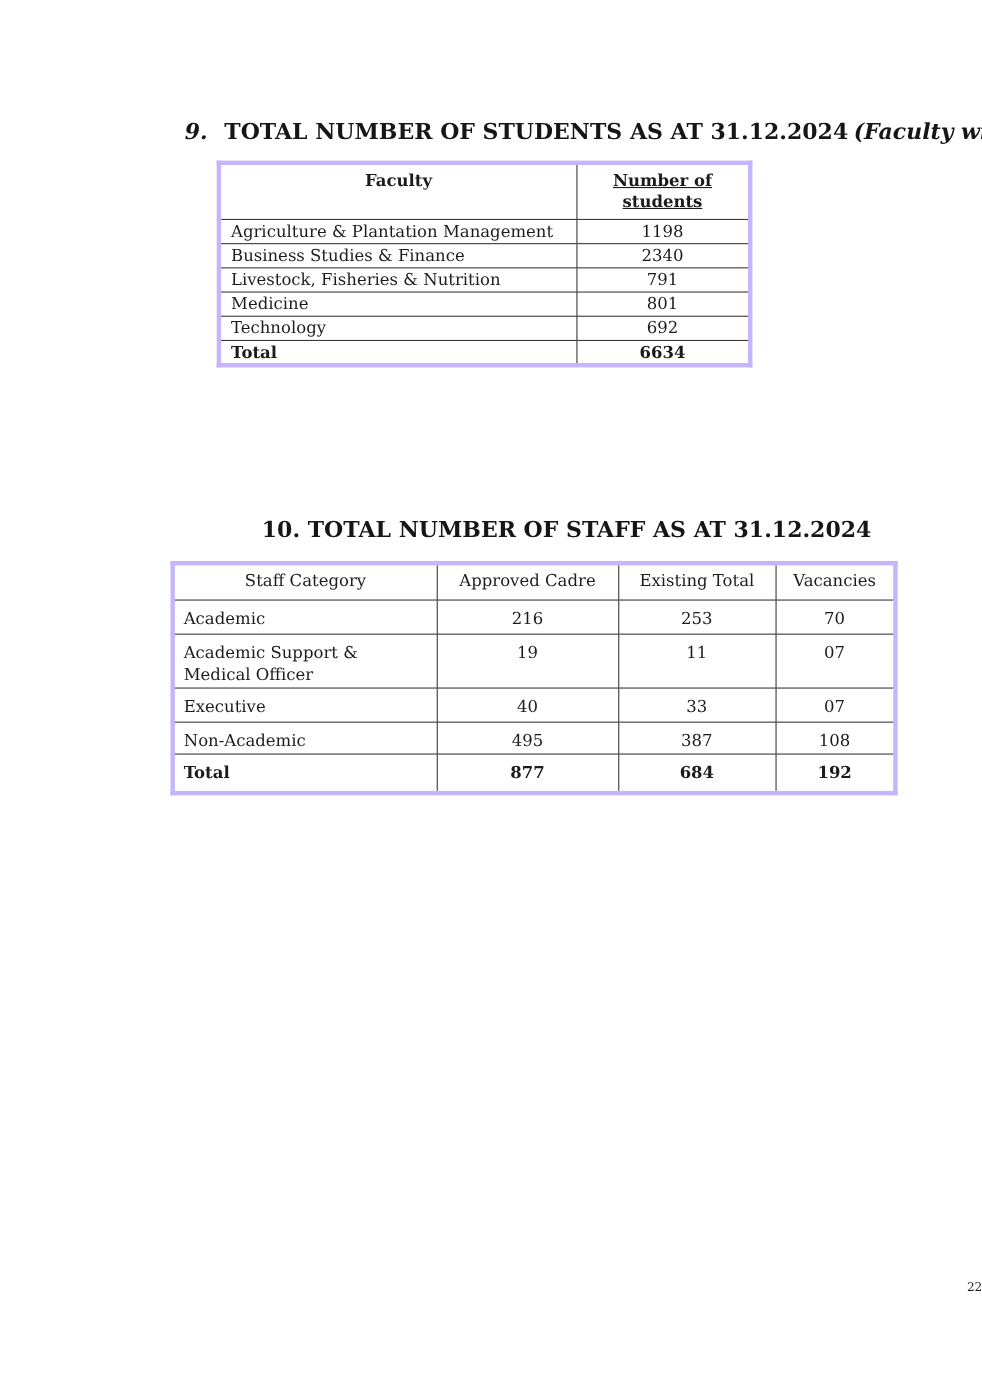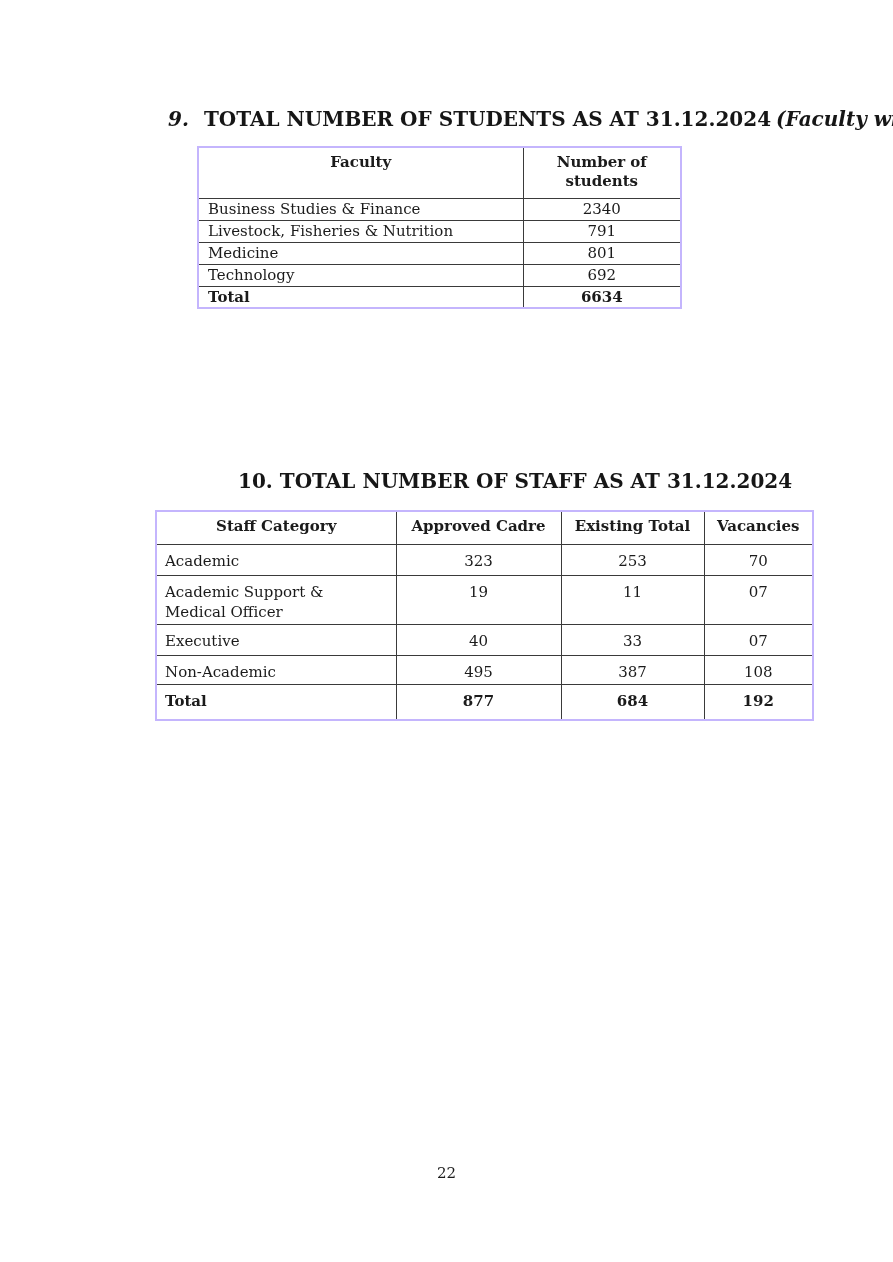--- a/index.html
+++ b/index.html
@@ -27,53 +27,53 @@
   .h1 .hital { font-style: italic; display: inline-block; margin-left: 5px; }
   .h2 { left: 238px; top: 471px; }
 
   
   table.tbl {
     position: absolute;
     border-collapse: collapse;
     table-layout: fixed;
     font-size: 15px;
     color: #1b1b1b;
-    border: 2px solid #c4b5fd;
+    border: 4px solid #c4b5fd;
   }
   table.tbl th, table.tbl td {
     border: 1px solid #3a3a3a;
     overflow: hidden;
   }
 
   
   .t1 { left: 197px; top: 146px; width: 483px; }
   .t1 thead tr { height: 51px; }
   .t1 th {
     font-weight: bold;
     text-align: center;
     vertical-align: top;
     padding-top: 5px;
     line-height: 19px;
   }
-  .t1 th.pre { white-space: pre-line; }
+  .t1 th.pre { white-space: pre-line; text-decoration: underline; }
   .t1 tbody tr { height: 22px; }
   .t1 td {
     vertical-align: middle;
     line-height: 18px;
     padding: 1px 6px;
   }
   .t1 td.lbl { text-align: left; padding-left: 9px; }
   .t1 td.num { text-align: center; }
   .t1 tr.total td { font-weight: bold; }
 
   
   .t2 { left: 155px; top: 510px; width: 657px; }
   .t2 thead tr { height: 33px; }
   .t2 th {
-    font-weight: bold;
+    font-weight: normal;
     text-align: center;
     vertical-align: top;
     padding-top: 5px;
     line-height: 19px;
   }
   .t2 td {
     vertical-align: top;
     padding: 6px 8px 2px 8px;
     line-height: 20px;
   }
@@ -84,22 +84,22 @@
   .t2 tbody tr:nth-child(3) { height: 31px; }
   .t2 tbody tr:nth-child(4) { height: 29px; }
   .t2 tbody tr:nth-child(5) { height: 36px; }
   .t2 tr.total td { font-weight: bold; }
 
   
   .pageno {
     position: absolute;
     left: 0; right: 0;
     top: 1164px;
-    text-align: center;
-    font-size: 15px;
+    text-align: right;
+    font-size: 11px;
     color: #1b1b1b;
   }
 </style>
 </head>
 <body>
 
 <div class="page">
 
   <div class="heading h1">
     <span class="hnum">9.</span><span class="htext">TOTAL NUMBER OF STUDENTS AS AT 31.12.2024</span><span class="hital">(Faculty wise)</span>
@@ -111,20 +111,24 @@
         <col style="width:158px">
       </colgroup>
     <thead>
       <tr>
         <th>Faculty</th>
         <th class="pre">Number of
 students</th>
       </tr>
     </thead>
     <tbody>
+      <tr>
+        <td class="lbl">Agriculture &amp; Plantation Management</td>
+        <td class="num">1198</td>
+      </tr>
       <tr>
         <td class="lbl">Business Studies &amp; Finance</td>
         <td class="num">2340</td>
       </tr>
       <tr>
         <td class="lbl">Livestock, Fisheries &amp; Nutrition</td>
         <td class="num">791</td>
       </tr>
       <tr>
         <td class="lbl">Medicine</td>
@@ -154,21 +158,21 @@
       <tr>
         <th>Staff Category</th>
         <th>Approved Cadre</th>
         <th>Existing Total</th>
         <th>Vacancies</th>
       </tr>
     </thead>
     <tbody>
       <tr>
         <td class="lbl">Academic</td>
-        <td class="num">323</td>
+        <td class="num">216</td>
         <td class="num">253</td>
         <td class="num">70</td>
       </tr>
       <tr>
         <td class="lbl">Academic Support &amp; Medical Officer</td>
         <td class="num">19</td>
         <td class="num">11</td>
         <td class="num">07</td>
       </tr>
       <tr>

